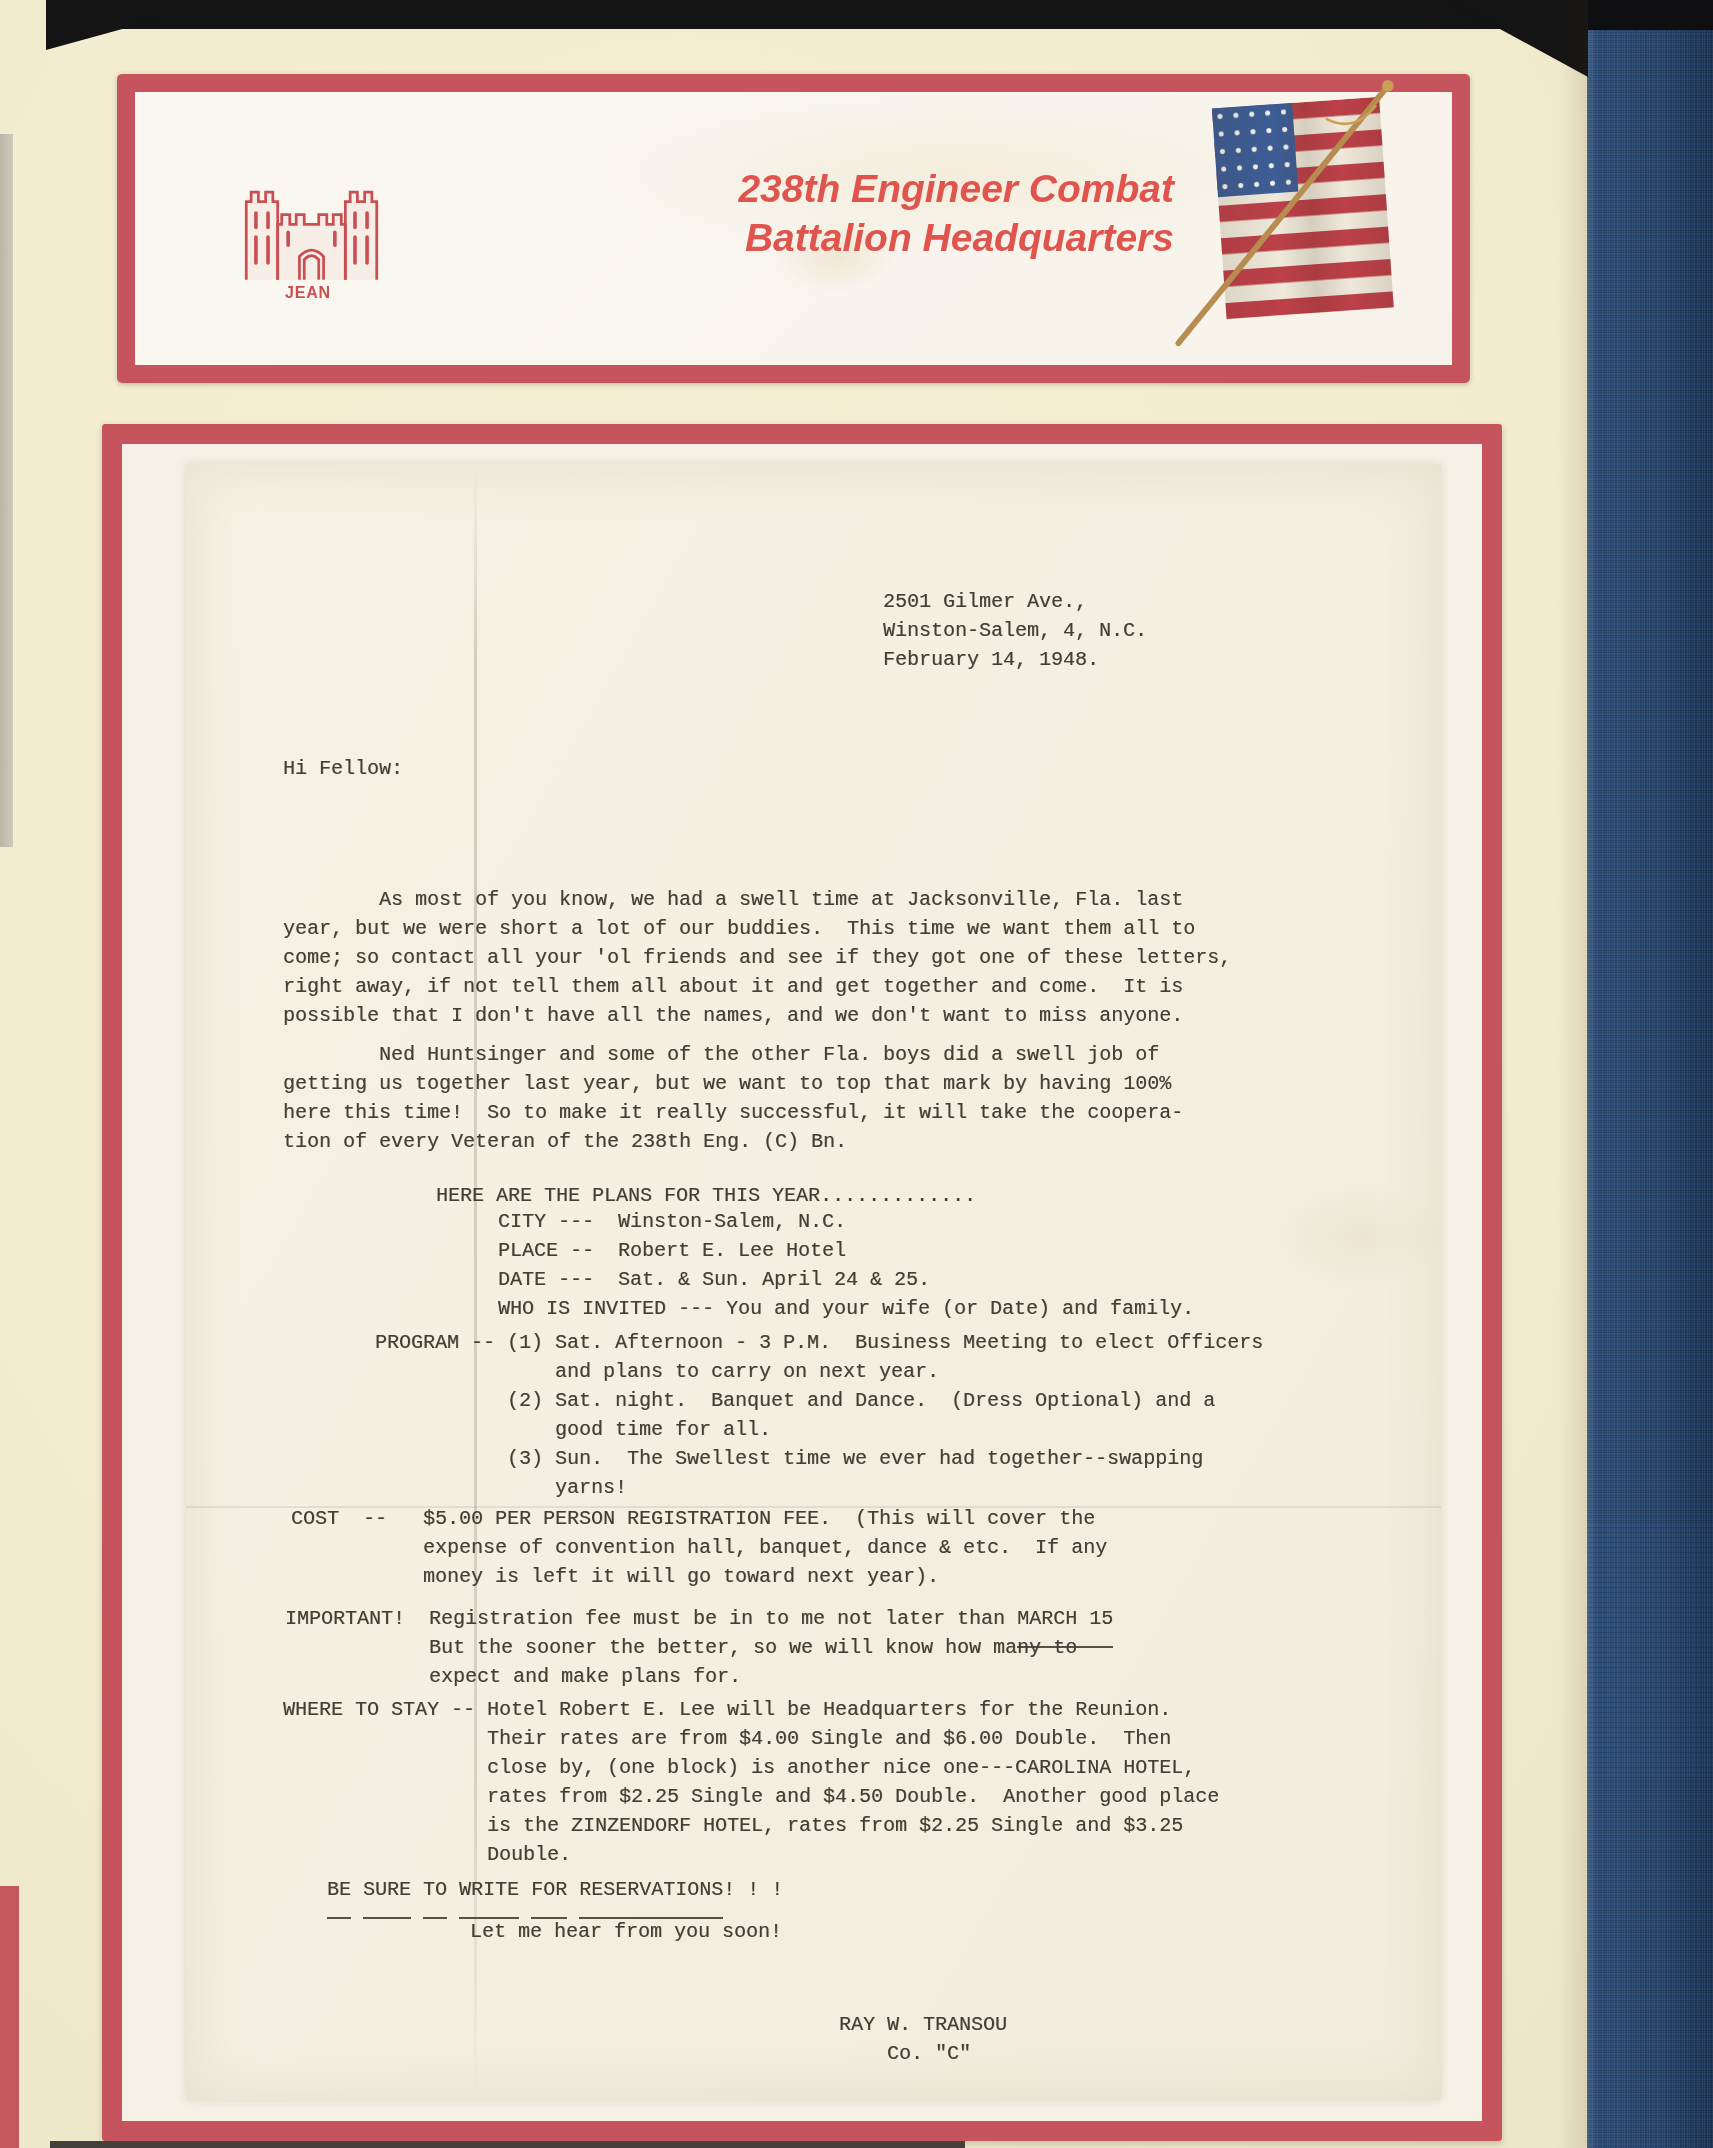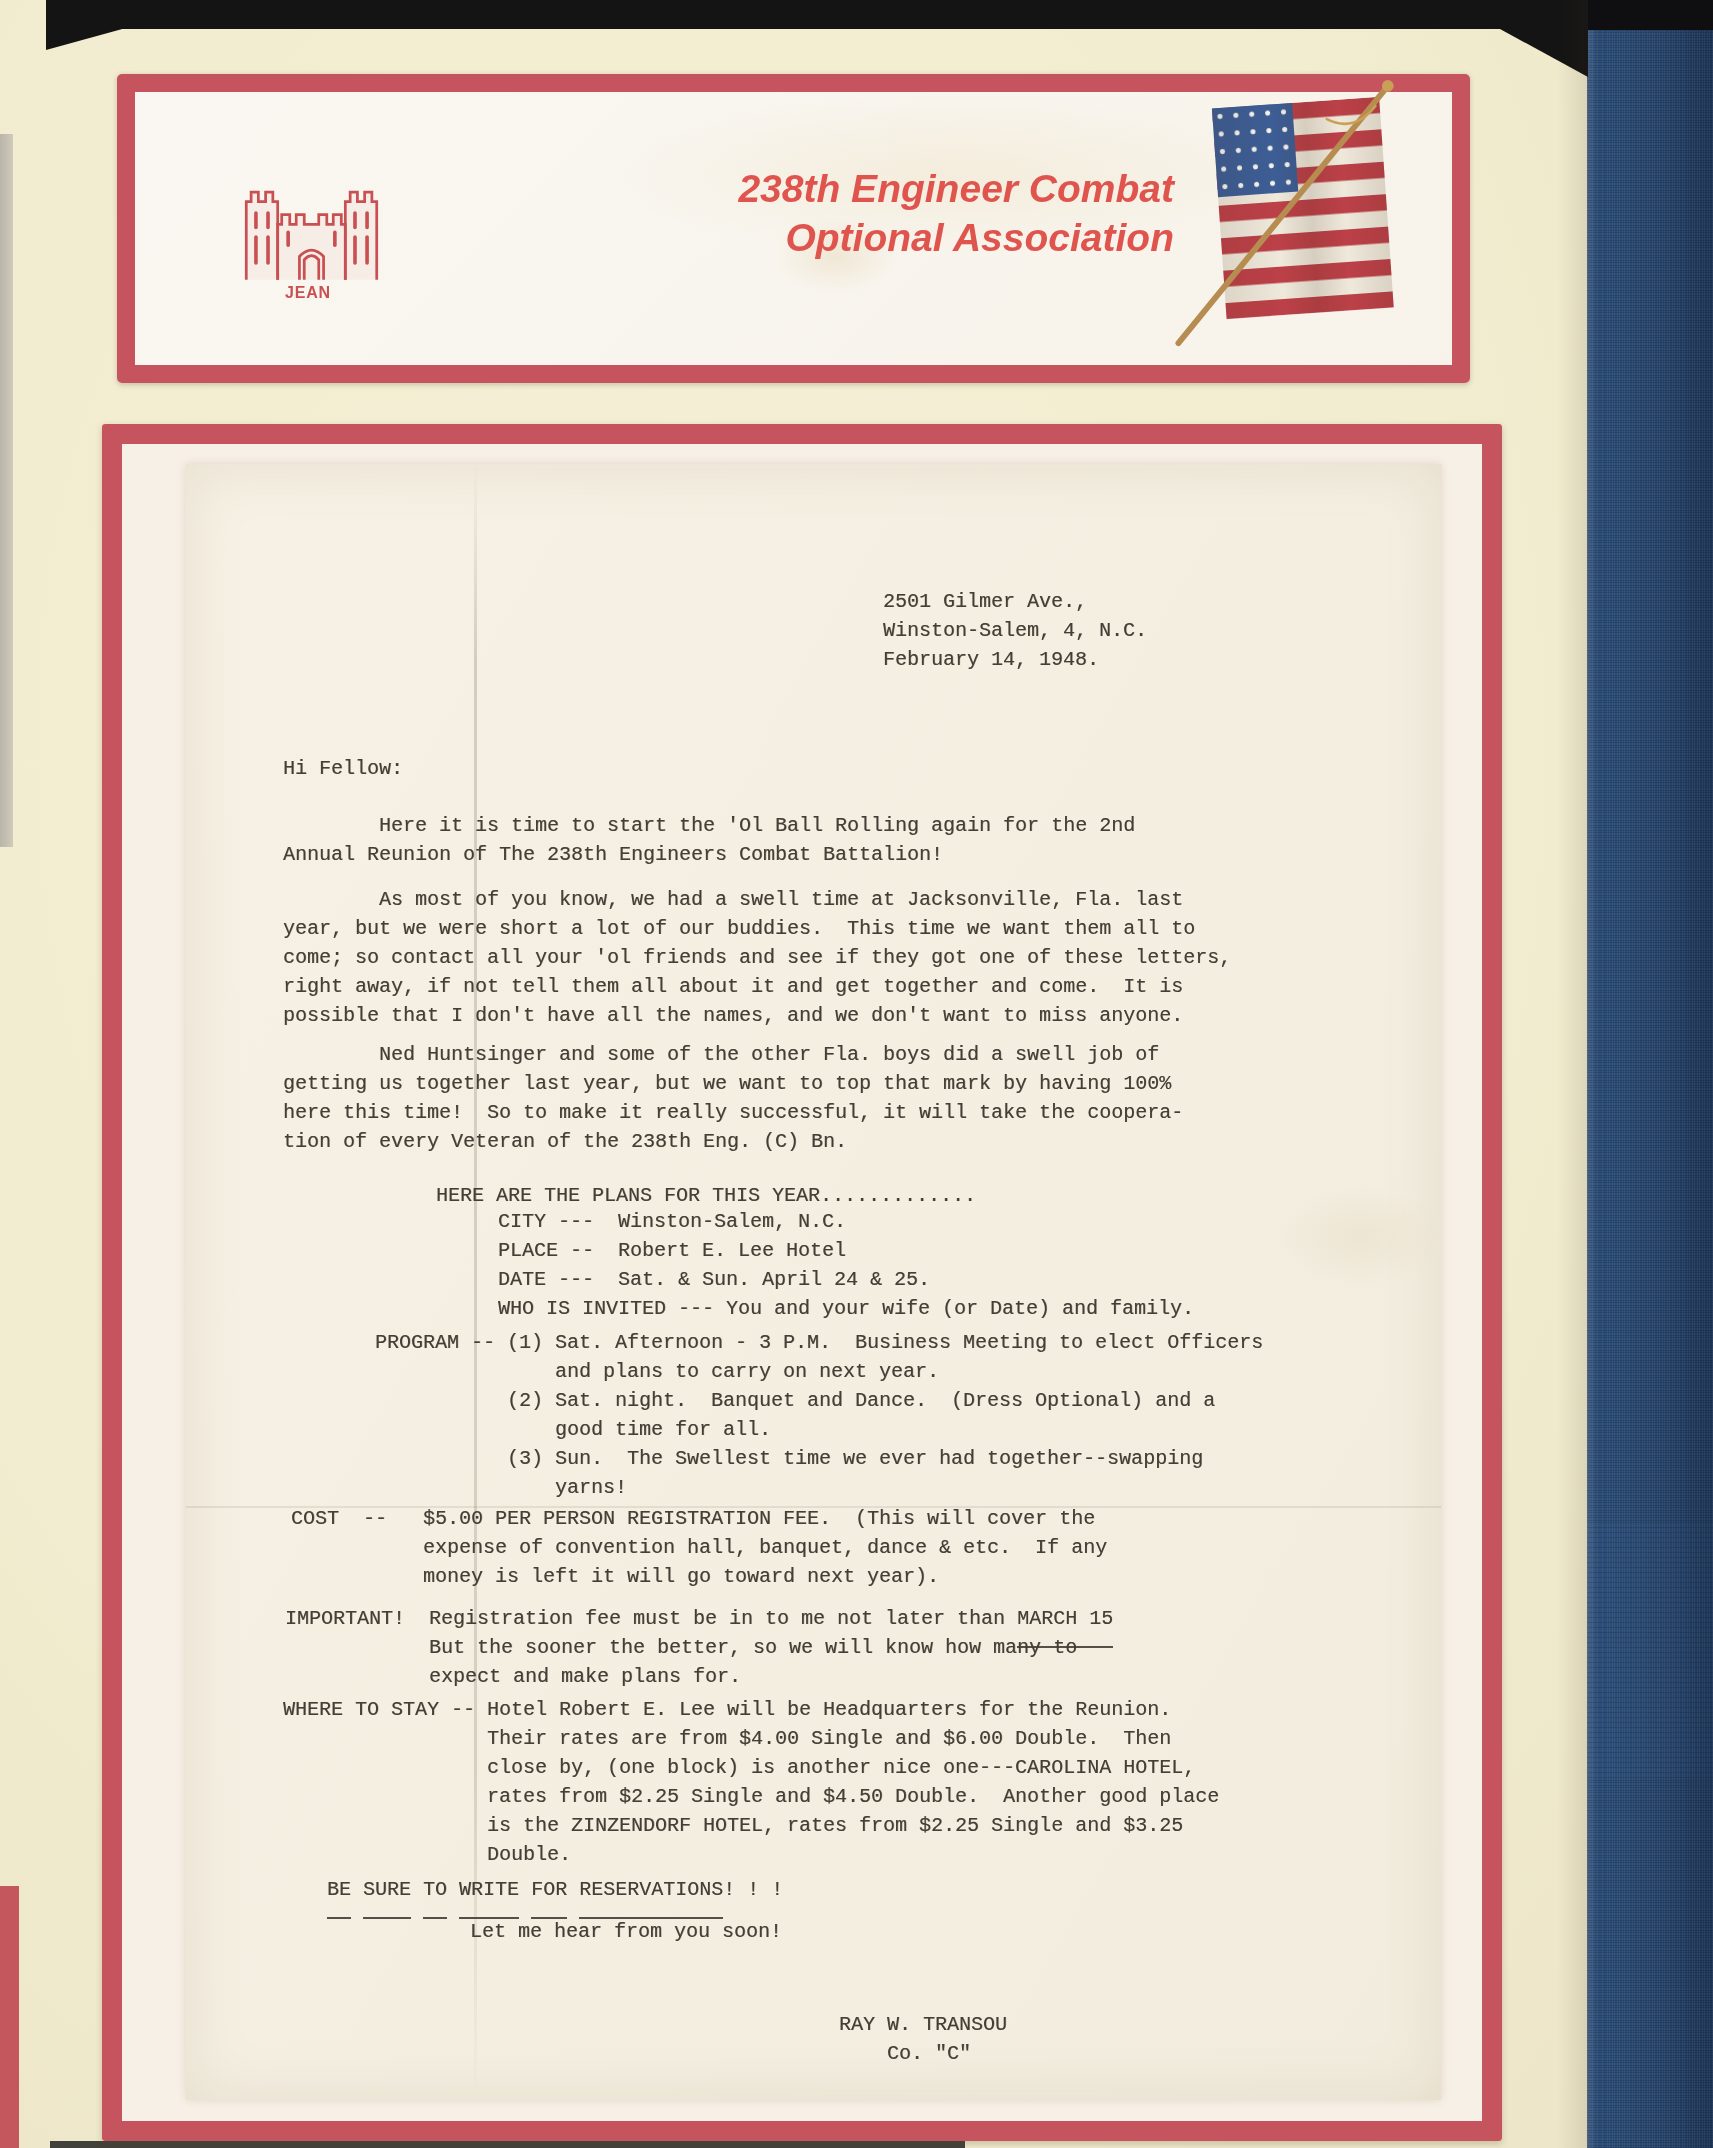--- a/index.html
+++ b/index.html
@@ -107,21 +107,21 @@
           <path d="M41,78 V110"></path>
         <path d="M149,78 V110"></path>
           <path d="M164,78 V110"></path>
       </g>
     </svg>
   </div>
   <div class="jean">JEAN</div>
 
   <div class="title">
     <div>238th Engineer Combat</div>
-    <div>Optional Association</div>
+    <div>Battalion Headquarters</div>
   </div>
 
   <div class="flag">
     <svg width="252" height="289" viewBox="0 0 300 345">
       <defs>
         <pattern id="stripes" width="12" height="38.8" patternUnits="userSpaceOnUse">
           <rect width="12" height="38.8" fill="#efe9db"></rect>
           <rect width="12" height="19.4" fill="#bc4048"></rect>
         </pattern>
         <pattern id="stars" width="19" height="21" patternUnits="userSpaceOnUse">
@@ -150,21 +150,20 @@
   <div class="letter-card"></div>
   <div class="paper">
     <div class="crease-v"></div>
     <div class="crease-h"></div>
     <div class="stain-b"></div>
   </div>
 
   <div class="letter-text">
       <div class="tblock" style="left: 883px; top: 587px;"><div>2501 Gilmer Ave.,</div><div>Winston-Salem, 4, N.C.</div><div>February 14, 1948.</div></div>
       <div class="tblock" style="left: 283px; top: 754px;"><div>Hi Fellow:</div></div>
-      <div class="tblock" style="left: 283px; top: 811px;"><div>        Here it is time to start the 'Ol Ball Rolling again for the 2nd</div><div>Annual Reunion of The 238th Engineers Combat Battalion!</div></div>
       <div class="tblock" style="left: 283px; top: 885px;"><div>        As most of you know, we had a swell time at Jacksonville, Fla. last</div><div>year, but we were short a lot of our buddies.  This time we want them all to</div><div>come; so contact all your 'ol friends and see if they got one of these letters,</div><div>right away, if not tell them all about it and get together and come.  It is</div><div>possible that I don't have all the names, and we don't want to miss anyone.</div></div>
       <div class="tblock" style="left: 283px; top: 1040px;"><div>        Ned Huntsinger and some of the other Fla. boys did a swell job of</div><div>getting us together last year, but we want to top that mark by having 100%</div><div>here this time!  So to make it really successful, it will take the coopera-</div><div>tion of every Veteran of the 238th Eng. (C) Bn.</div></div>
       <div class="tblock" style="left: 436px; top: 1181px;"><div>HERE ARE THE PLANS FOR THIS YEAR.............</div></div>
       <div class="tblock" style="left: 498px; top: 1207px;"><div>CITY ---  Winston-Salem, N.C.</div><div>PLACE --  Robert E. Lee Hotel</div><div>DATE ---  Sat. &amp; Sun. April 24 &amp; 25.</div><div>WHO IS INVITED --- You and your wife (or Date) and family.</div></div>
       <div class="tblock" style="left: 375px; top: 1328px;"><div>PROGRAM -- (1) Sat. Afternoon - 3 P.M.  Business Meeting to elect Officers</div><div>               and plans to carry on next year.</div><div>           (2) Sat. night.  Banquet and Dance.  (Dress Optional) and a</div><div>               good time for all.</div><div>           (3) Sun.  The Swellest time we ever had together--swapping</div><div>               yarns!</div></div>
       <div class="tblock" style="left: 291px; top: 1504px;"><div>COST  --   $5.00 PER PERSON REGISTRATION FEE.  (This will cover the</div><div>           expense of convention hall, banquet, dance &amp; etc.  If any</div><div>           money is left it will go toward next year).</div></div>
       <div class="tblock" style="left: 285px; top: 1604px;"><div>IMPORTANT!  Registration fee must be in to me not later than <span class="ul">MARCH 15</span></div><div>            But the sooner the better, so we will know how many to</div><div>            expect and make plans for.</div></div>
       <div class="tblock" style="left: 283px; top: 1695px;"><div>WHERE TO STAY -- Hotel Robert E. Lee will be Headquarters for the Reunion.</div><div>                 Their rates are from $4.00 Single and $6.00 Double.  Then</div><div>                 close by, (one block) is another nice one---CAROLINA HOTEL,</div><div>                 rates from $2.25 Single and $4.50 Double.  Another good place</div><div>                 is the ZINZENDORF HOTEL, rates from $2.25 Single and $3.25</div><div>                 Double.</div></div>
       <div class="tblock" style="left: 327px; top: 1875px;"><div><span class="ul">BE</span> <span class="ul">SURE</span> <span class="ul">TO</span> <span class="ul">WRITE</span> <span class="ul">FOR</span> <span class="ul">RESERVATIONS</span>! ! !</div></div>
       <div class="tblock" style="left: 470px; top: 1917px;"><div>Let me hear from you soon!</div></div>

